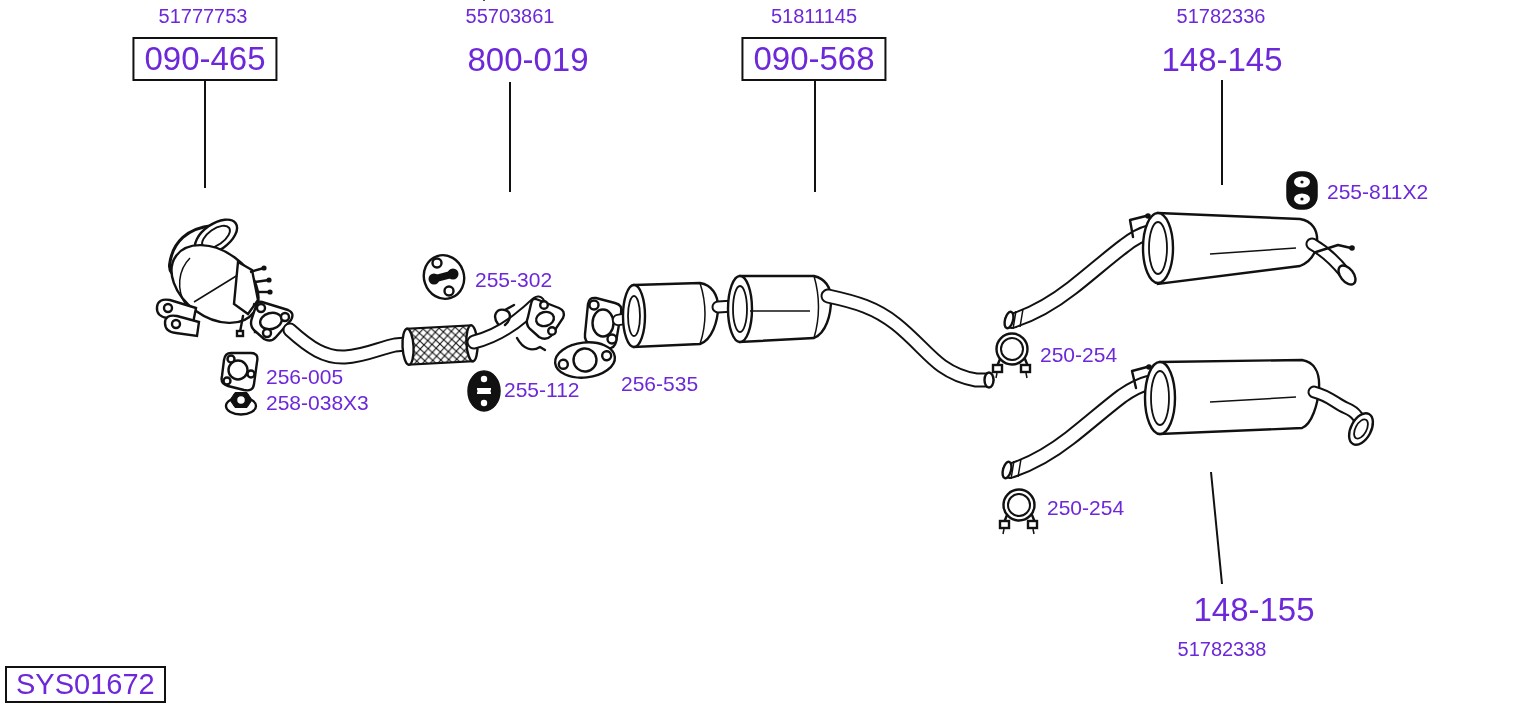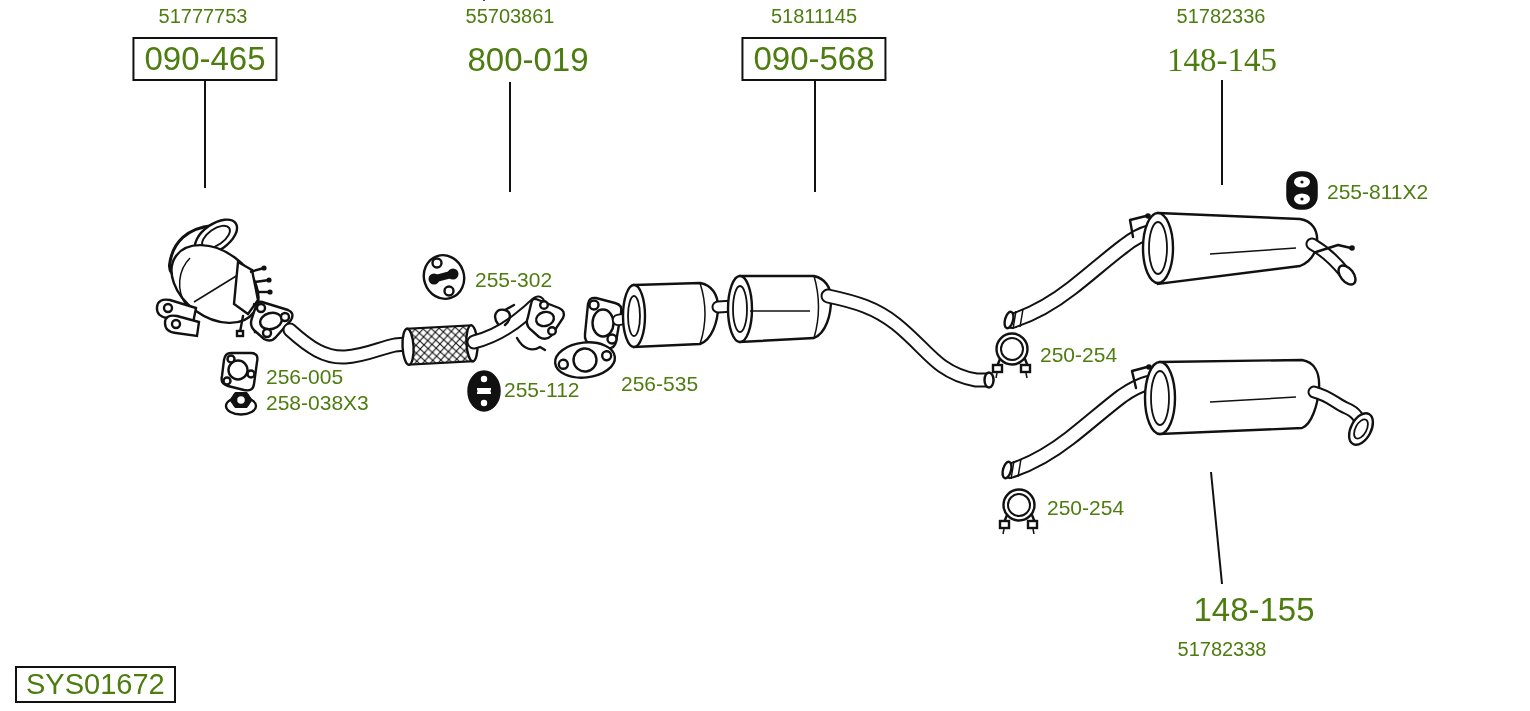--- a/index.html
+++ b/index.html
@@ -2,21 +2,21 @@
 <html><head>
 <meta charset="utf-8">
 <style>
   html,body{margin:0;padding:0;}
   body{
     width:1530px;height:711px;position:relative;overflow:hidden;
     background:#ffffff;color:#111;
     font-family:"Liberation Sans", sans-serif;
   }
   svg{position:absolute;left:0;top:0;}
-  .lbl{position:absolute;white-space:nowrap;color:#4d7c0f;}
+  .lbl{position:absolute;white-space:nowrap;color:#6d28d9;}
   .oem{font-size:20px;line-height:23px;}
   .part-lg{font-size:33px;line-height:40px;}
   .part-sm{font-size:21px;line-height:24px;}
   .cx{transform:translateX(-50%);}
   .boxed{border:2px solid #111;padding:0 10px;}
   .sysbox{border:2px solid #111;padding:0 9px;font-size:29px;line-height:33px;}
   
   .ln{fill:none;stroke:#111;stroke-width:2.4px;stroke-linecap:round;stroke-linejoin:round;}
   .ln15{fill:none;stroke:#111;stroke-width:1.5px;}
   .wh{fill:#ffffff;stroke:#111;stroke-width:2.4px;}
@@ -244,27 +244,27 @@
 <div class="lbl oem cx" style="left:203px;top:5px;">51777753</div>
 <div class="lbl part-lg boxed cx" style="left:205px;top:37px;line-height:40px;">090-465</div>
 
 <div class="lbl oem cx" style="left:510px;top:5px;">55703861</div>
 <div class="lbl part-lg cx" style="left:510px;top:40px;margin-left:18px;">800-019</div>
 
 <div class="lbl oem cx" style="left:814px;top:5px;">51811145</div>
 <div class="lbl part-lg boxed cx" style="left:814px;top:37px;line-height:40px;">090-568</div>
 
 <div class="lbl oem cx" style="left:1221px;top:5px;">51782336</div>
-<div class="lbl part-lg cx" style="left:1222px;top:40px;font-family:Liberation Serif, serif;">148-145</div>
+<div class="lbl part-lg cx" style="left:1222px;top:40px;">148-145</div>
 
 <div class="lbl part-lg cx" style="left:1254px;top:590px;">148-155</div>
 <div class="lbl oem cx" style="left:1222px;top:638px;">51782338</div>
 
 <div class="lbl part-sm" style="left:475px;top:268px;">255-302</div>
 <div class="lbl part-sm" style="left:266px;top:365px;">256-005</div>
 <div class="lbl part-sm" style="left:266px;top:391px;">258-038X3</div>
 <div class="lbl part-sm" style="left:504px;top:378px;">255-112</div>
 <div class="lbl part-sm" style="left:621px;top:352px;margin-top:20px;">256-535</div>
 <div class="lbl part-sm" style="left:1040px;top:343px;">250-254</div>
 <div class="lbl part-sm" style="left:1327px;top:180px;">255-811X2</div>
 <div class="lbl part-sm" style="left:1047px;top:496px;">250-254</div>
 
-<div class="lbl sysbox" style="left:5px;top:666px;margin-left:10px;">SYS01672</div>
+<div class="lbl sysbox" style="left:5px;top:666px;">SYS01672</div>
 
 </body></html>

